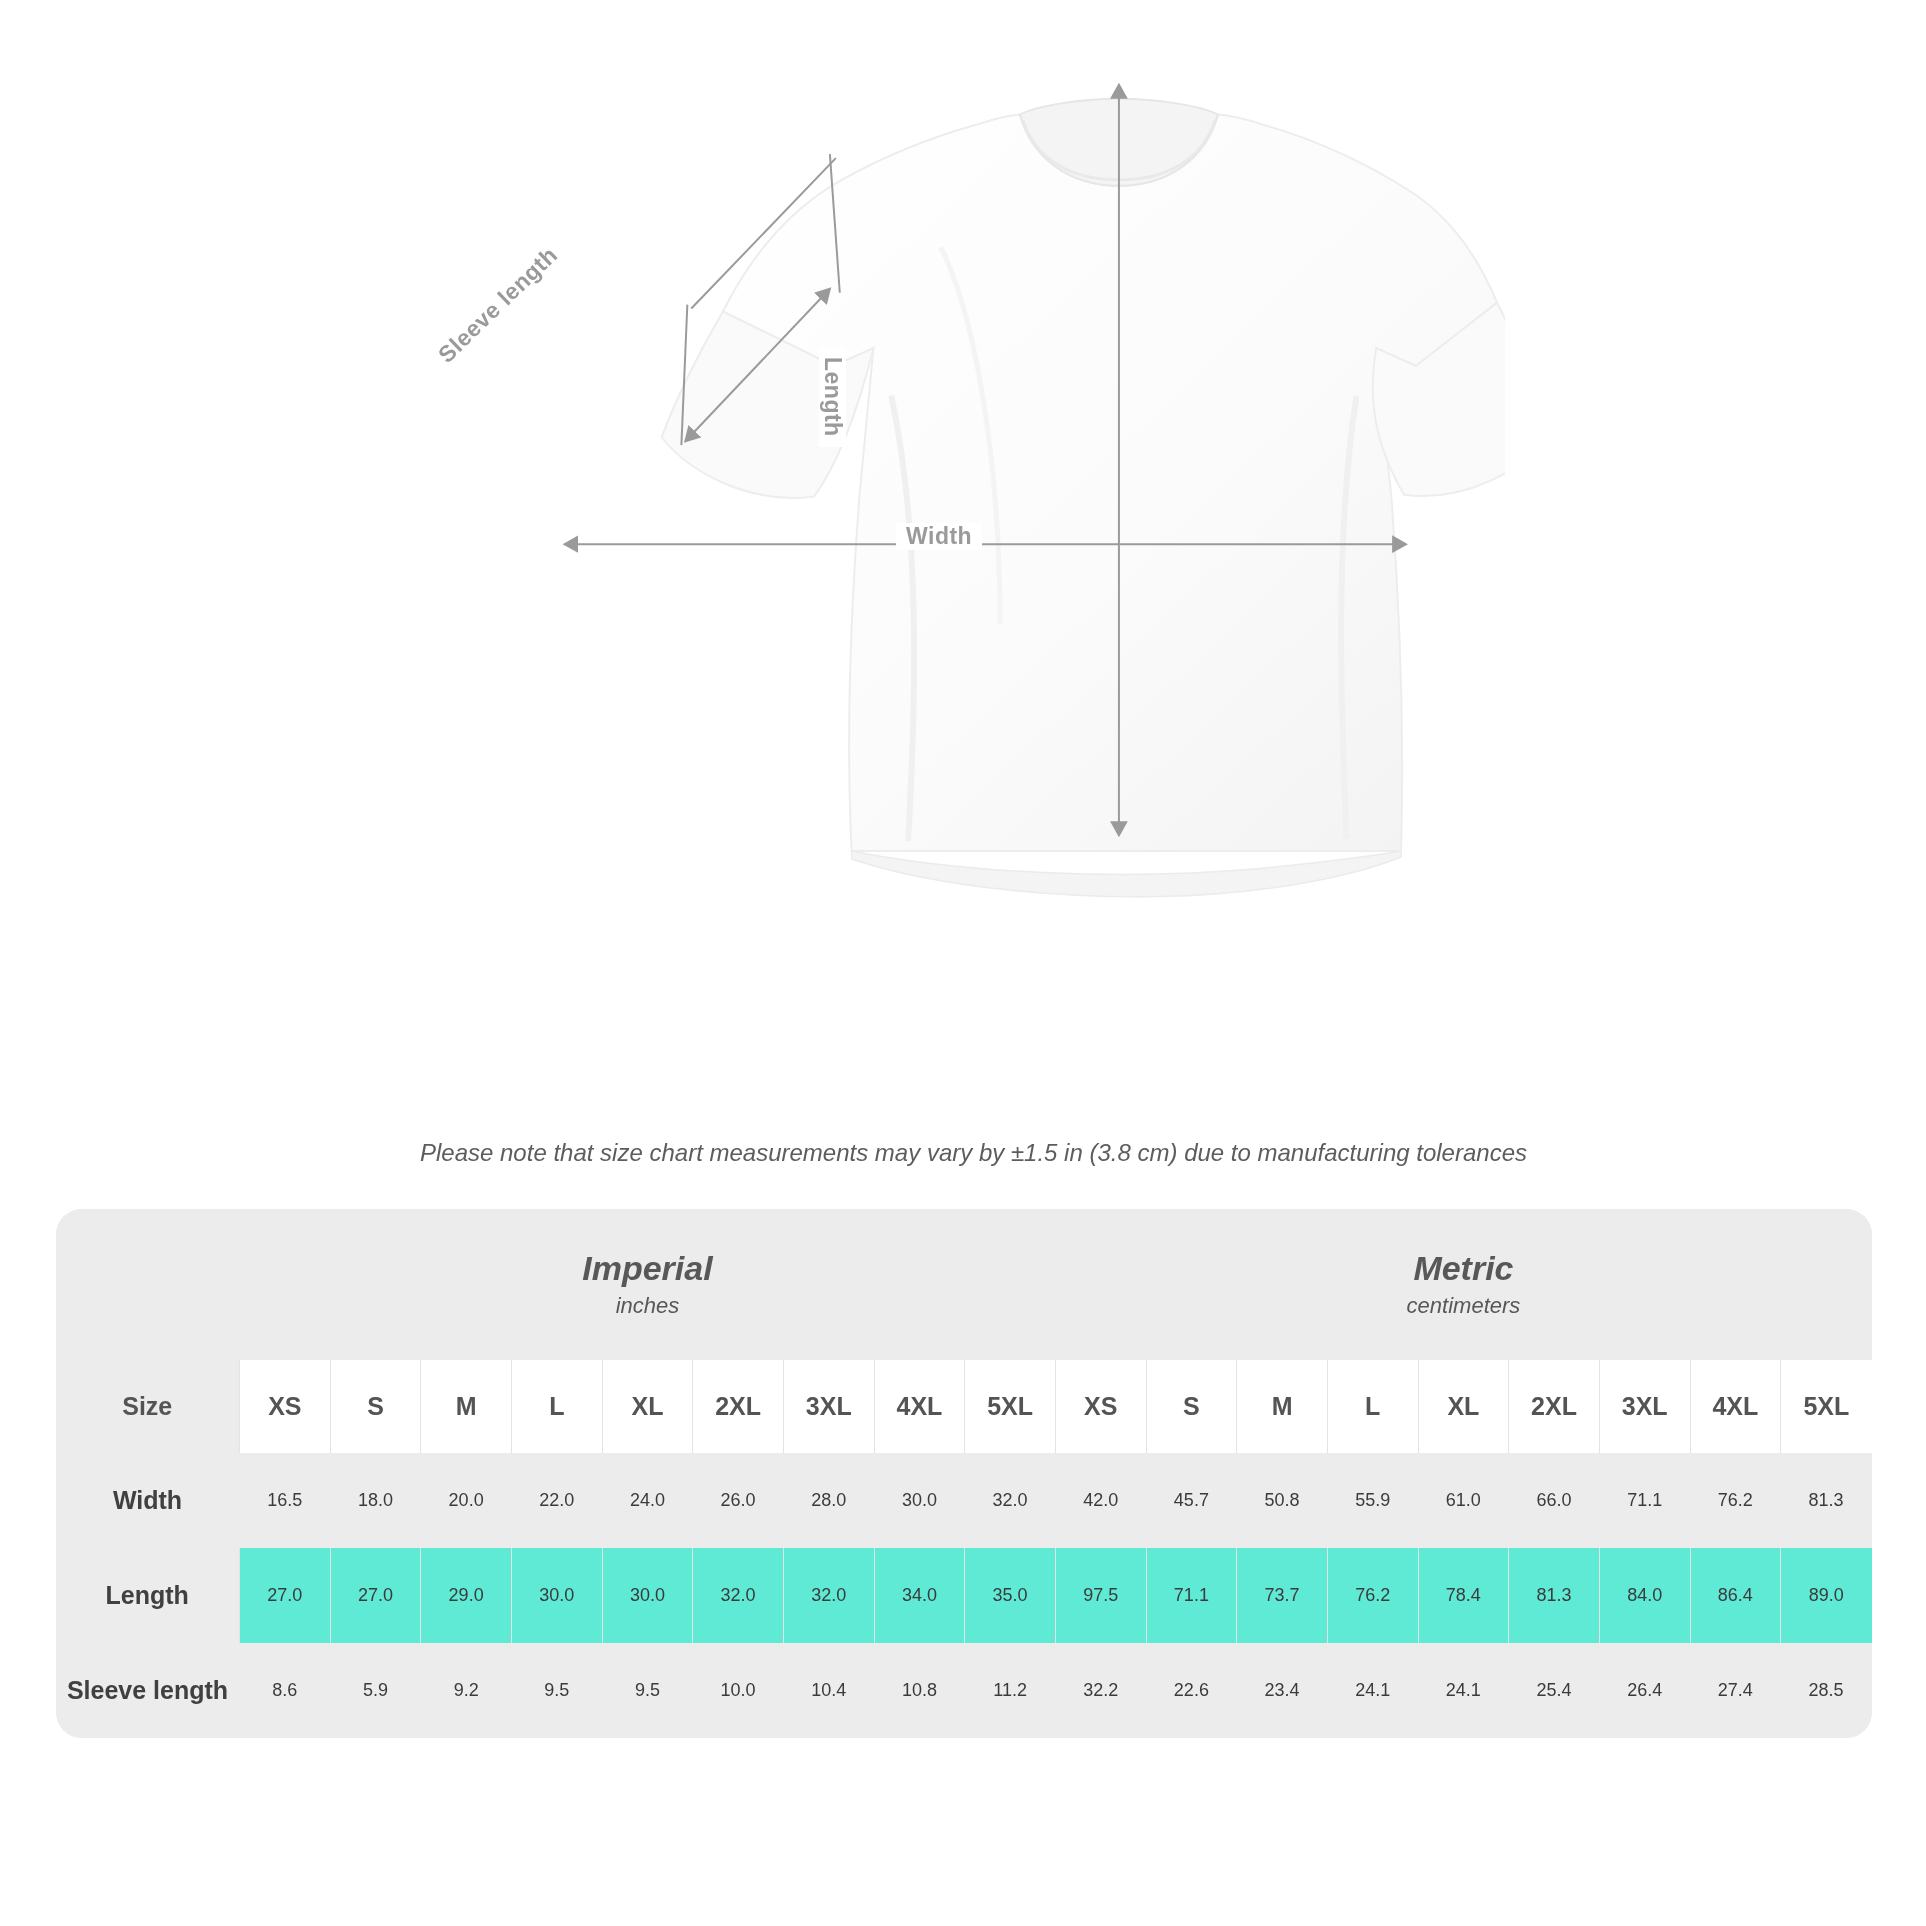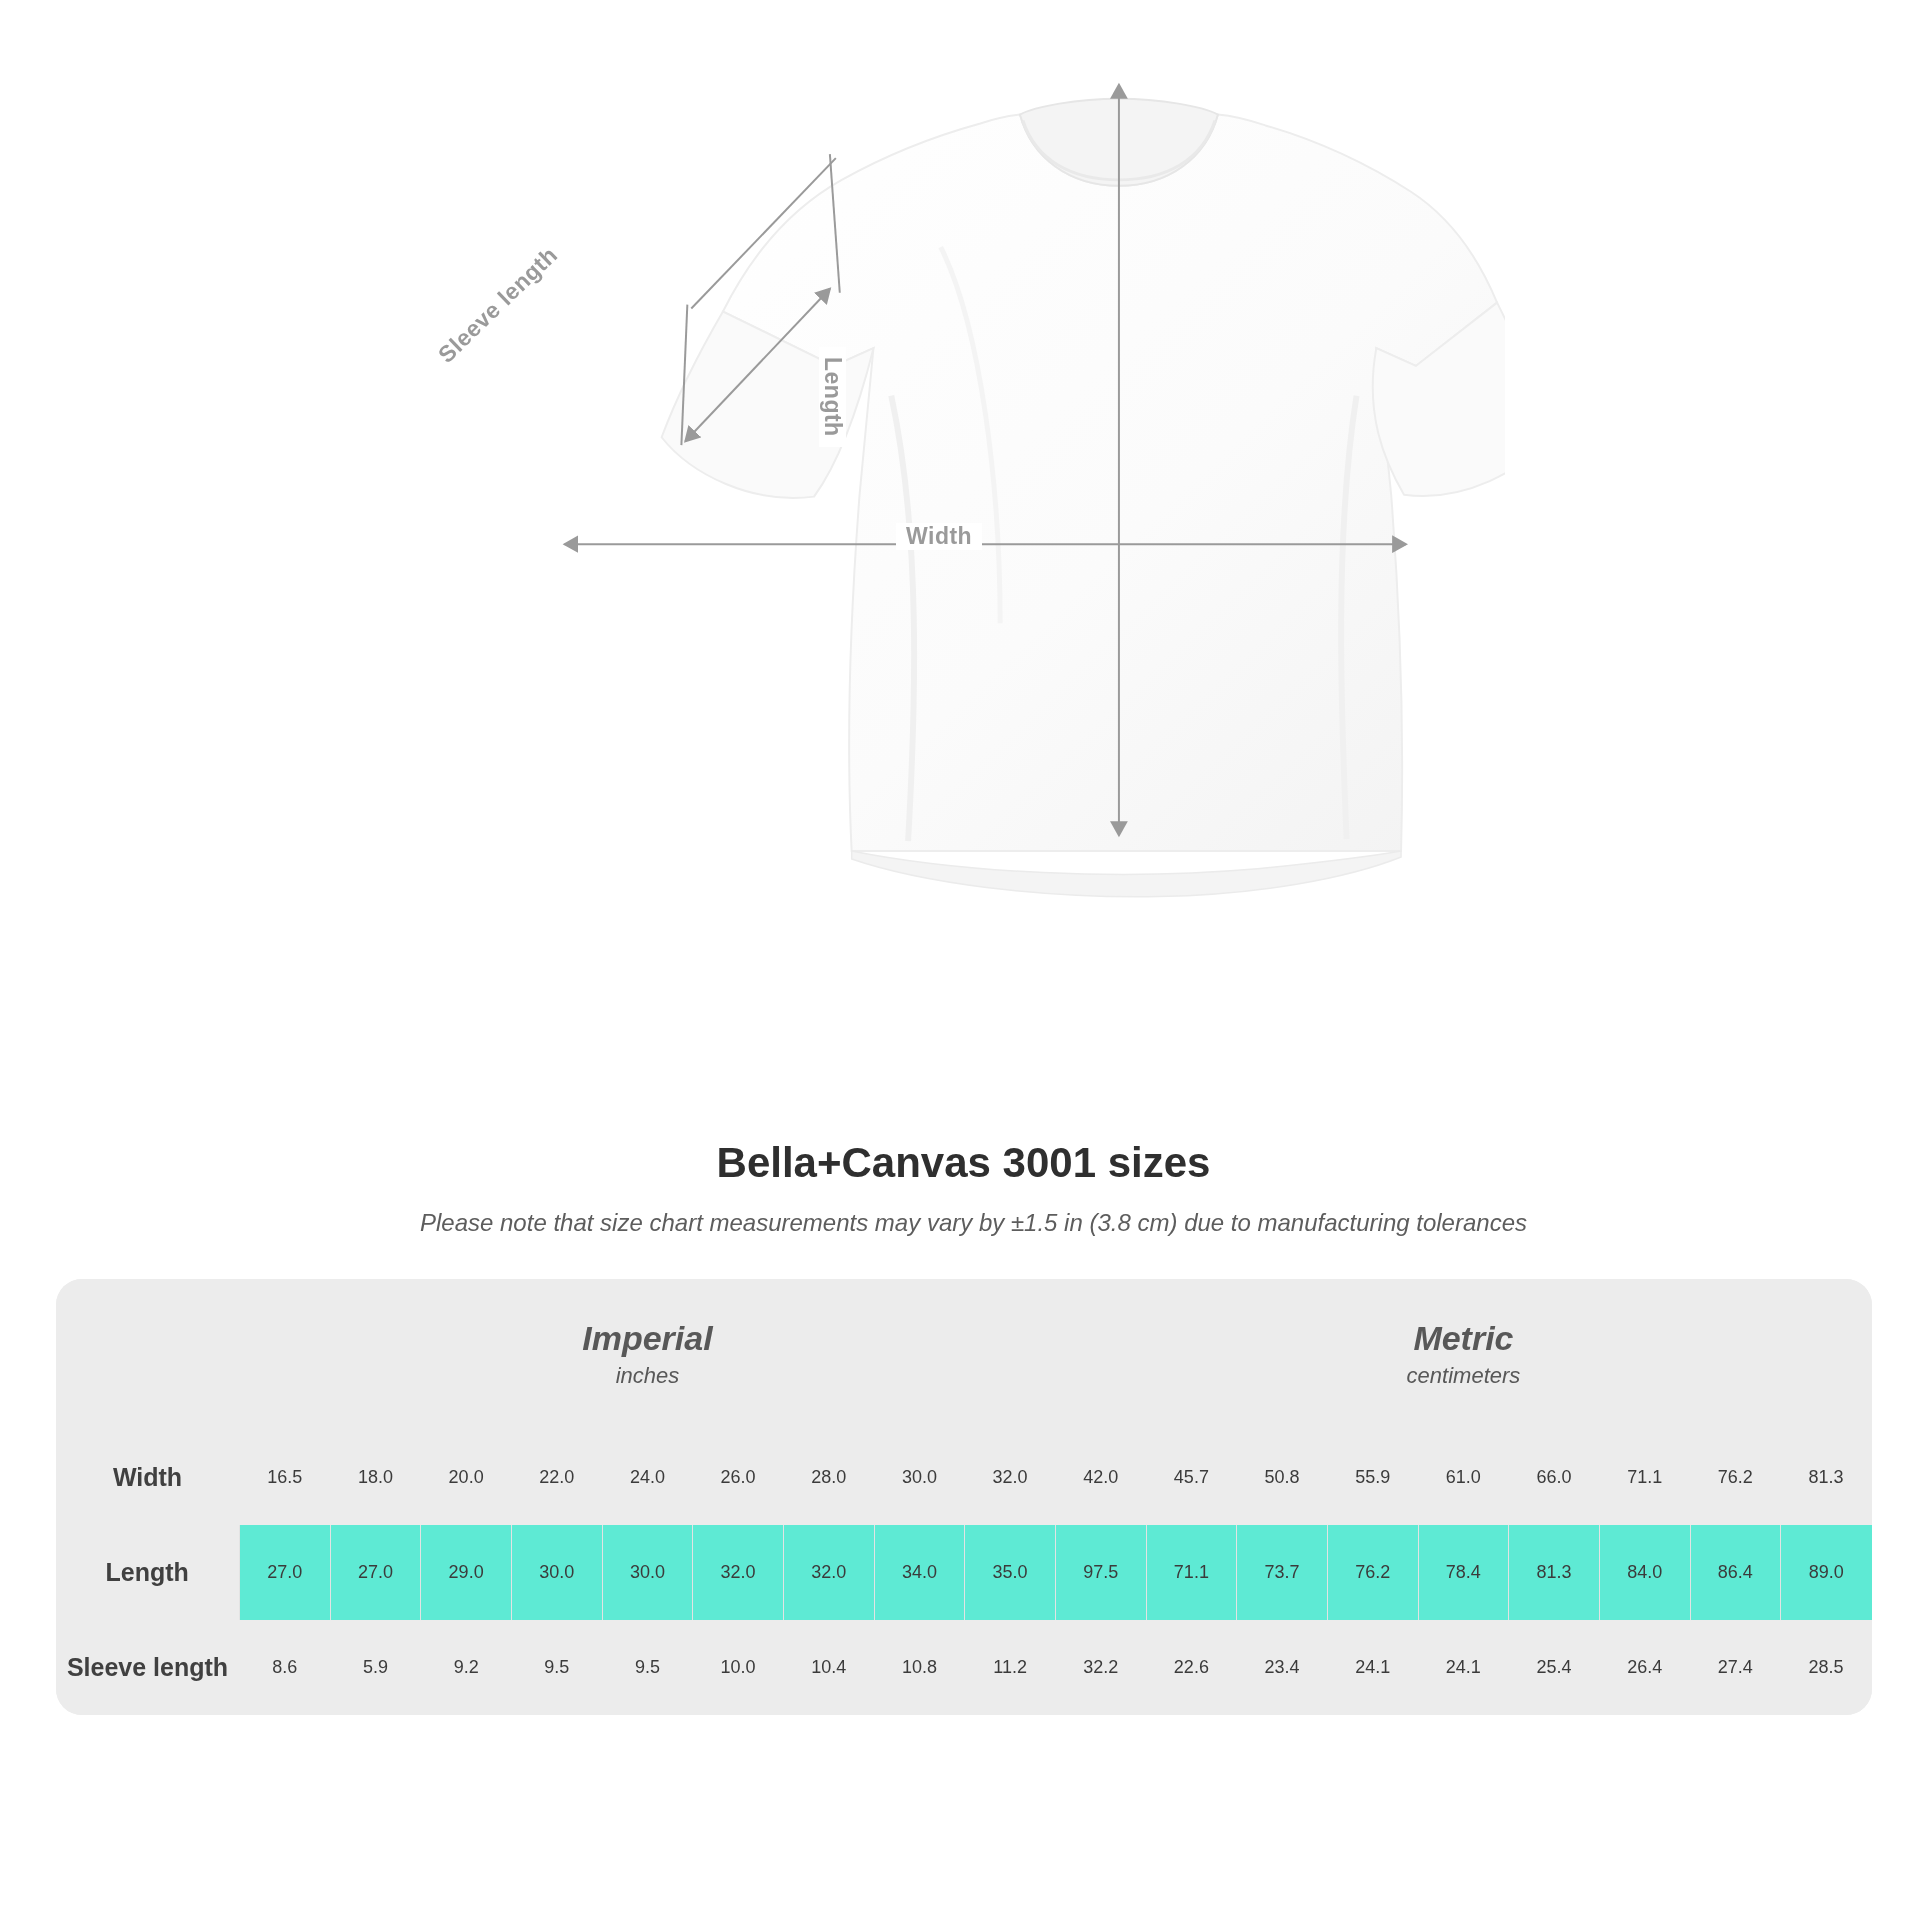--- a/index.html
+++ b/index.html
@@ -2097,21 +2097,20 @@
       </g>
     </svg>
   </div>
 
   <div class="dim-label sleeve-lbl">Sleeve length</div>
   <div class="dim-label length-lbl">Length</div>
   <div class="dim-label width-lbl">Width</div>
 </div>
 
 <div class="title-block">
-  <h1 class="chart-title">Bella+Canvas 3001 sizes</h1>
   <p class="chart-note">Please note that size chart measurements may vary by ±1.5 in (3.8 cm) due to manufacturing tolerances</p>
 </div>
 
 <div class="table-wrap">
   <table class="size-table">
     <colgroup>
       <col class="col-label">
     </colgroup>
     <tbody>
       <tr class="unit-head">
@@ -2119,20 +2118,41 @@
         <td colspan="9">
           <div class="unit-name">Imperial</div>
           <div class="unit-sub">inches</div>
         </td>
         <td colspan="9">
           <div class="unit-name">Metric</div>
           <div class="unit-sub">centimeters</div>
         </td>
       </tr>
 
+      <tr class="size-head">
+        <td class="rowlabel">Size</td>
+        <td class="vline">XS</td>
+        <td class="vline">S</td>
+        <td class="vline">M</td>
+        <td class="vline">L</td>
+        <td class="vline">XL</td>
+        <td class="vline">2XL</td>
+        <td class="vline">3XL</td>
+        <td class="vline">4XL</td>
+        <td class="vline">5XL</td>
+        <td class="vline">XS</td>
+        <td class="vline">S</td>
+        <td class="vline">M</td>
+        <td class="vline">L</td>
+        <td class="vline">XL</td>
+        <td class="vline">2XL</td>
+        <td class="vline">3XL</td>
+        <td class="vline">4XL</td>
+        <td class="vline">5XL</td>
+      </tr>
 
       <tr class="data-row odd">
         <td class="rowlabel">Width</td>
         <td class="vline">16.5</td>
         <td class="vline">18.0</td>
         <td class="vline">20.0</td>
         <td class="vline">22.0</td>
         <td class="vline">24.0</td>
         <td class="vline">26.0</td>
         <td class="vline">28.0</td>

